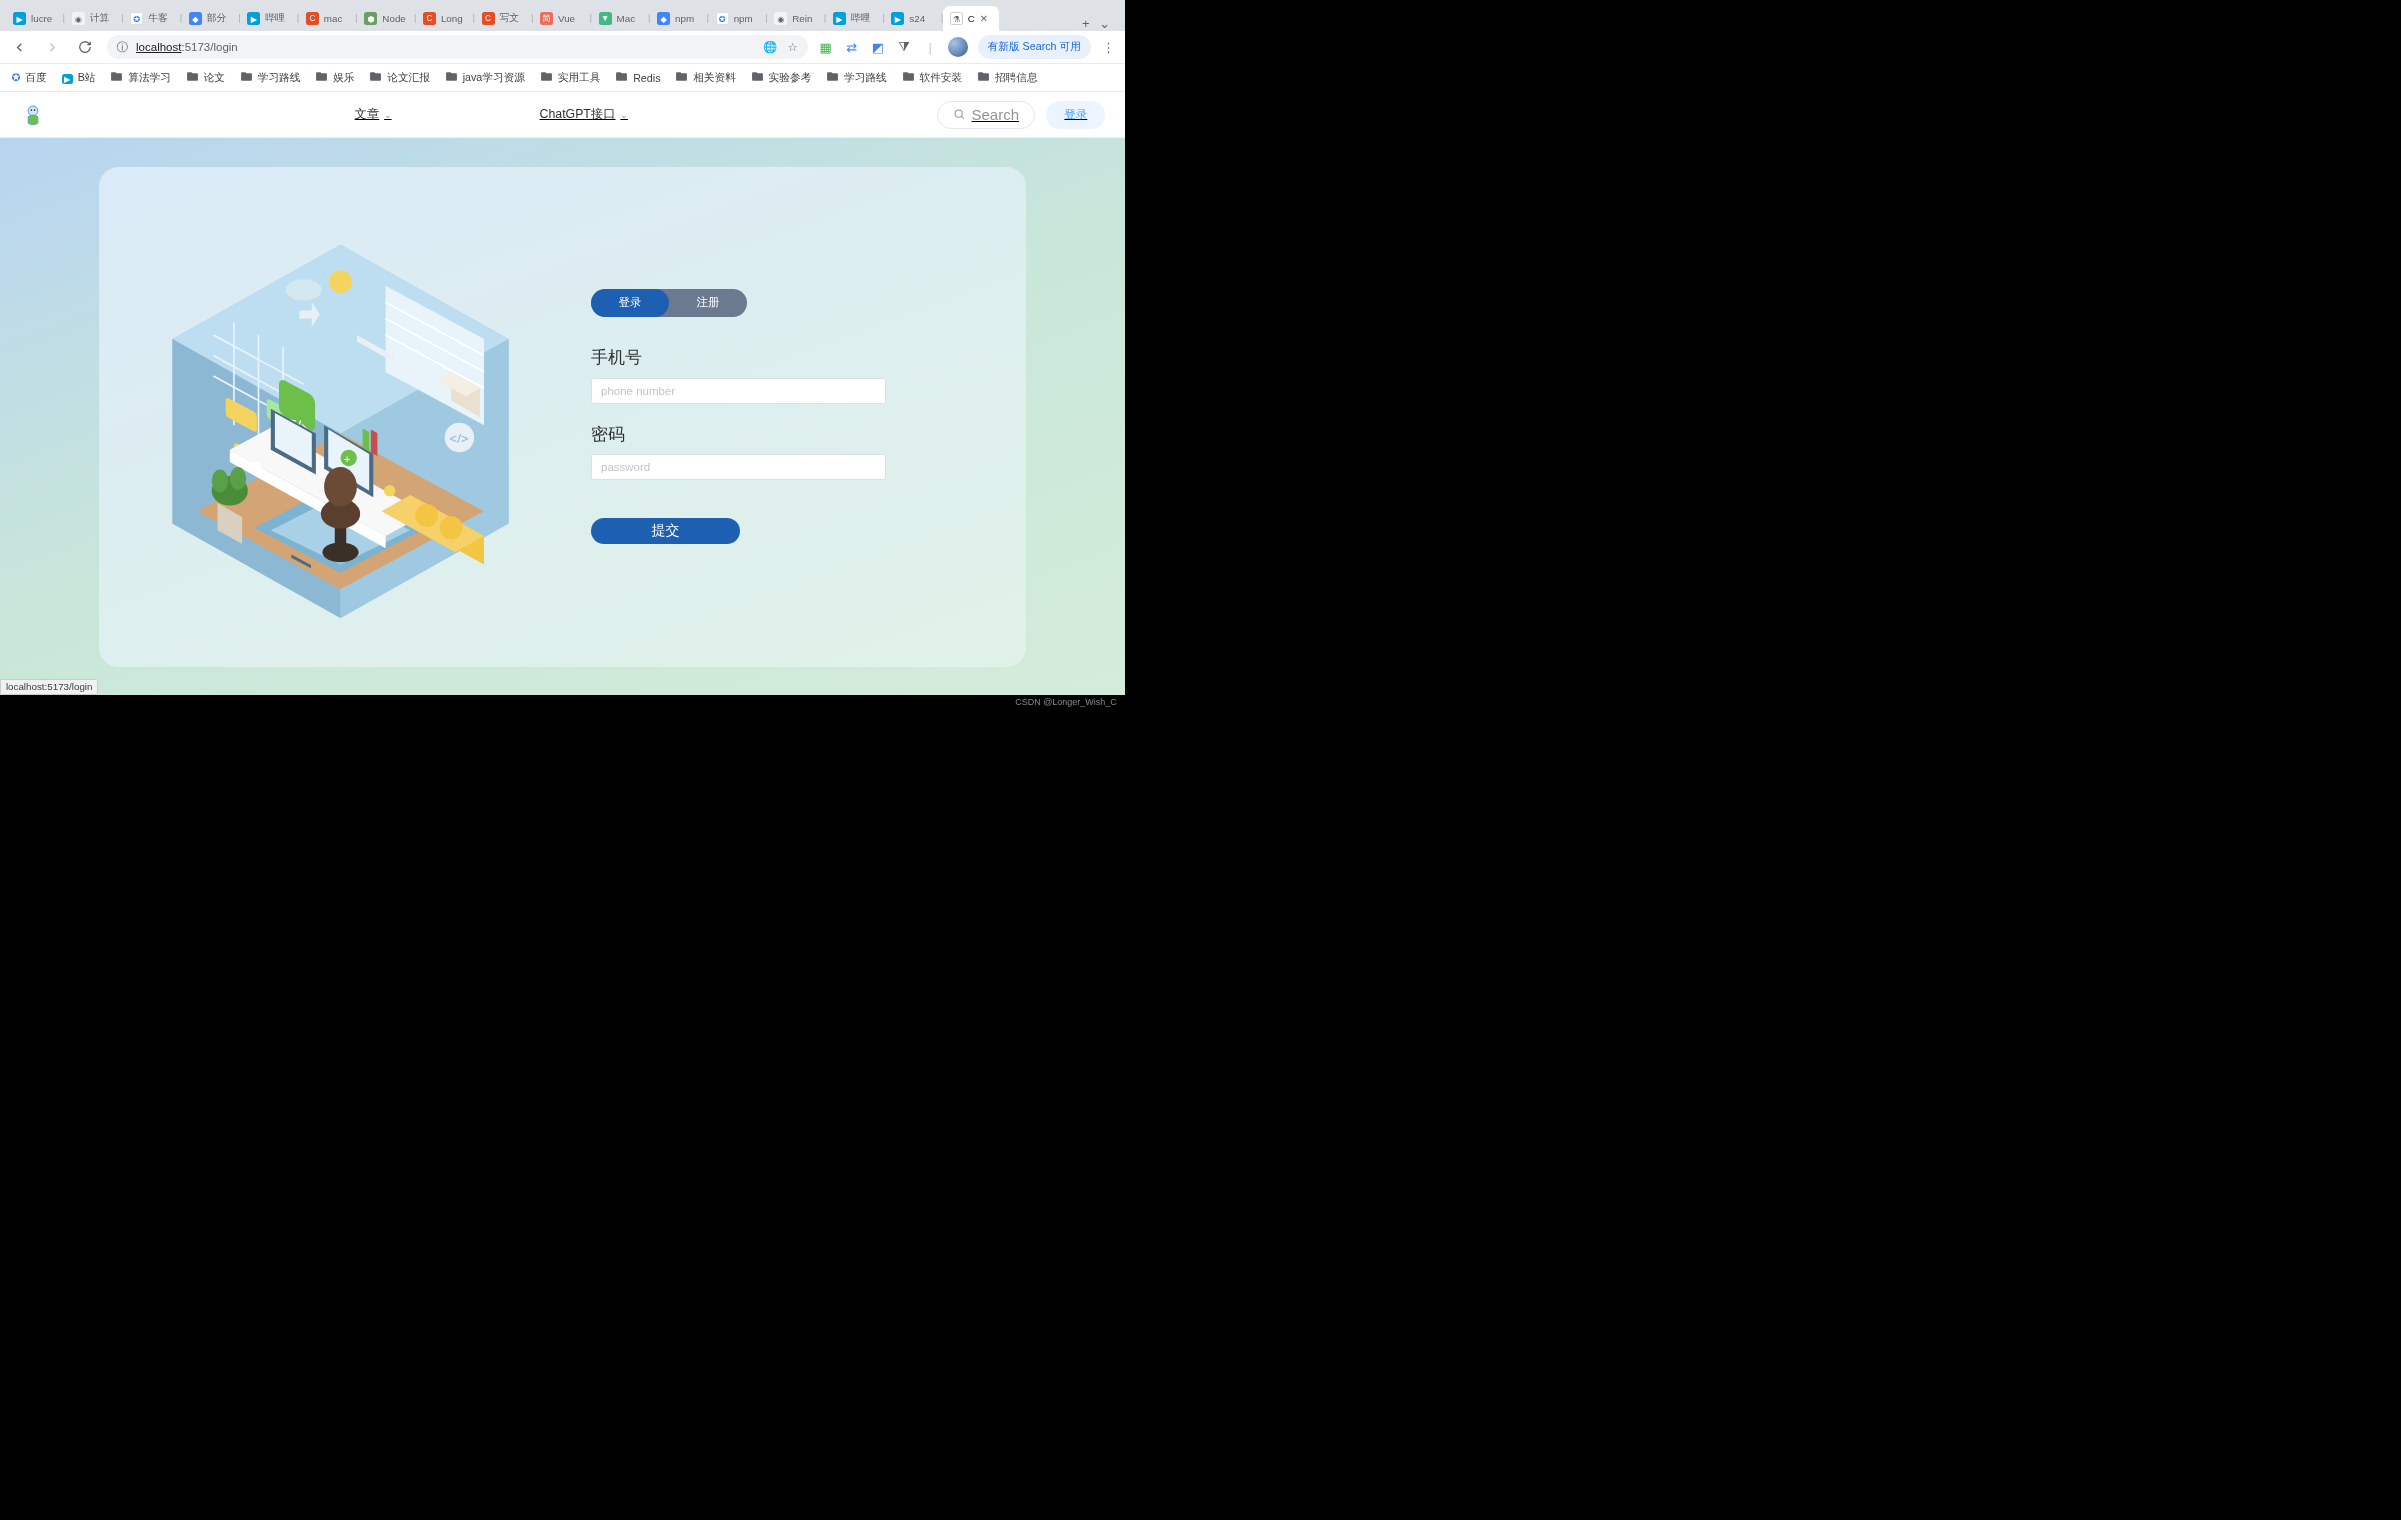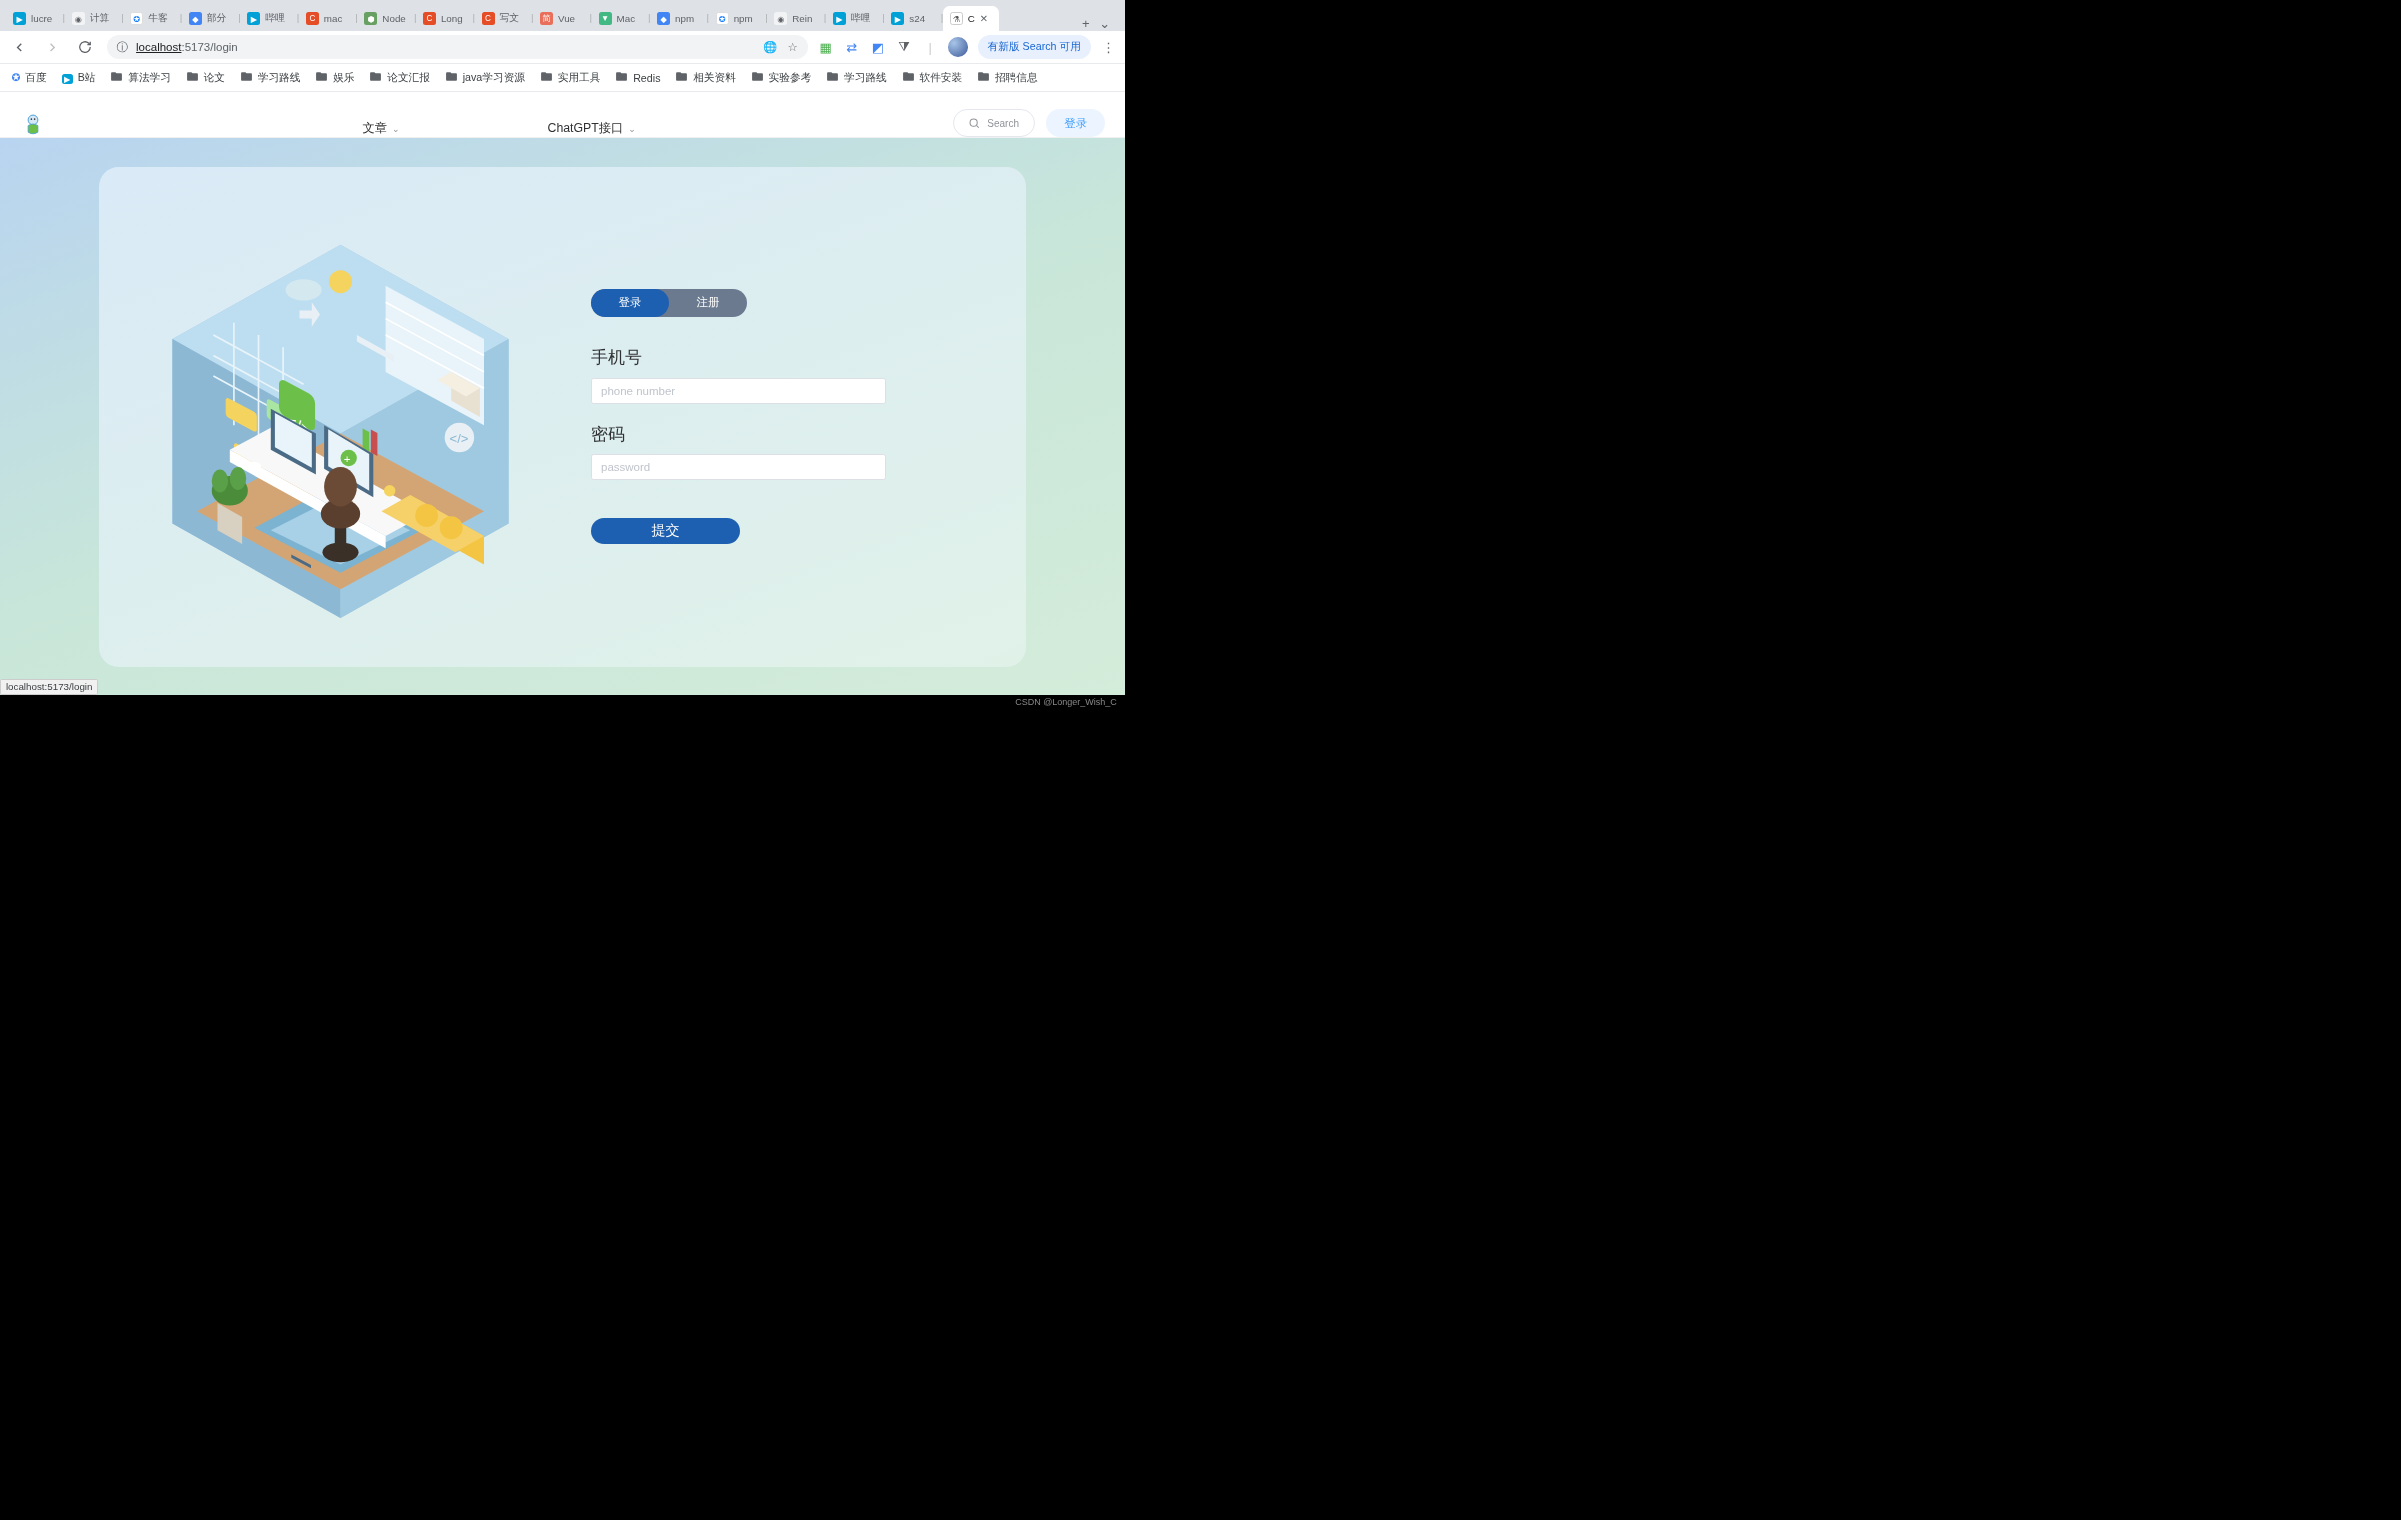--- a/index.html
+++ b/index.html
@@ -40,27 +40,27 @@
 .update-pill { background:#e8f0fe; color:#1967d2; font-size:10.7px; padding:4.9px 9.8px; border-radius:13px; cursor:pointer; }
 .chrome-icon { color:#5f6368; cursor:pointer; width:16.4px; text-align:center; }
 .avatar { width:19.7px; height:19.7px; border-radius:50%; background: radial-gradient(circle at 30% 30%, #a8c5e8, #3b5998); }
 
 .bookbar { height: 28px; background:#fff; display:flex; align-items:center; padding: 0 11.5px; gap: 14.8px; border-bottom: 0.8px solid #e8eaed; font-size:10.7px; }
 .bm { display:flex; align-items:center; gap:4.9px; color:#3c4043; cursor:pointer; }
 .bm-fold { color:#5f6368; }
 
 
 .page { position:absolute; top:92px; left:0; right:0; bottom:0; background:#fff; }
-.topnav { height: 46px; display:flex; align-items:flex-end; padding: 0 19.7px; border-bottom:0.8px solid #f0f0f0; background:#fff; }
+.topnav { height: 46px; display:flex; align-items:center; padding: 0 19.7px; border-bottom:0.8px solid #f0f0f0; background:#fff;text-decoration:underline; }
 .logo { width:26px; height:26px; }
 .nav-center { flex:1; display:flex; justify-content:center; gap:148px; }
 .nav-item { display:flex; align-items:center; gap:4.9px; font-size:12.3px; color:#303133; cursor:pointer; }
 .nav-item .chev { font-size:9px; color:#909399; }
 .nav-right { display:flex; gap:11.5px; align-items:center; }
-.search-btn { height:28px; border:0.8px solid #e4e7ed; border-radius:14px; padding:0 14.8px; display:flex; align-items:center; gap:6.6px; color:#909399; font-size:10px; cursor:pointer; background:#fff; }
+.search-btn { height:28px; border:0.8px solid #e4e7ed; border-radius:14px; padding:0 14.8px; display:flex; align-items:center; gap:6.6px; color:#909399; font-size:15px; cursor:pointer; background:#fff; }
 .login-pill { height:28px; border-radius:14px; padding:0 18px; display:flex; align-items:center; background:#ecf5ff; color:#409eff; font-size:11.5px; cursor:pointer; }
 
 .content-bg { position:absolute; top:46px; left:0; right:0; bottom:0; background: linear-gradient(160deg, #b8d4f0 0%, #c8e6d9 50%, #d4ecda 100%); display:flex; align-items:center; justify-content:center; padding:24.6px; }
 .card { width: 927px; height: 500px; background: linear-gradient(160deg, #daeaf7 0%, #e0f2e8 100%); border-radius: 19.7px; display:flex; align-items:center; padding: 0 57px; gap: 66px; }
 .illus { width: 369px; height: 410px; position: relative; flex-shrink: 0; }
 .form-side { flex:1; display:flex; flex-direction:column; align-items:flex-start; }
 .seg { width: 156px; height: 28px; border-radius: 14px; background:#6b7a8f; display:flex; overflow:hidden; margin-bottom:29.5px; }
 .seg-btn { flex:1; display:flex; align-items:center; justify-content:center; font-size:11.5px; color:#fff; cursor:pointer; }
 .seg-btn.active { background:#1d5fb0; border-radius:14px; }
 .form-label { font-size:17px; color:#303133; margin-bottom:8.2px; font-weight:500; }

